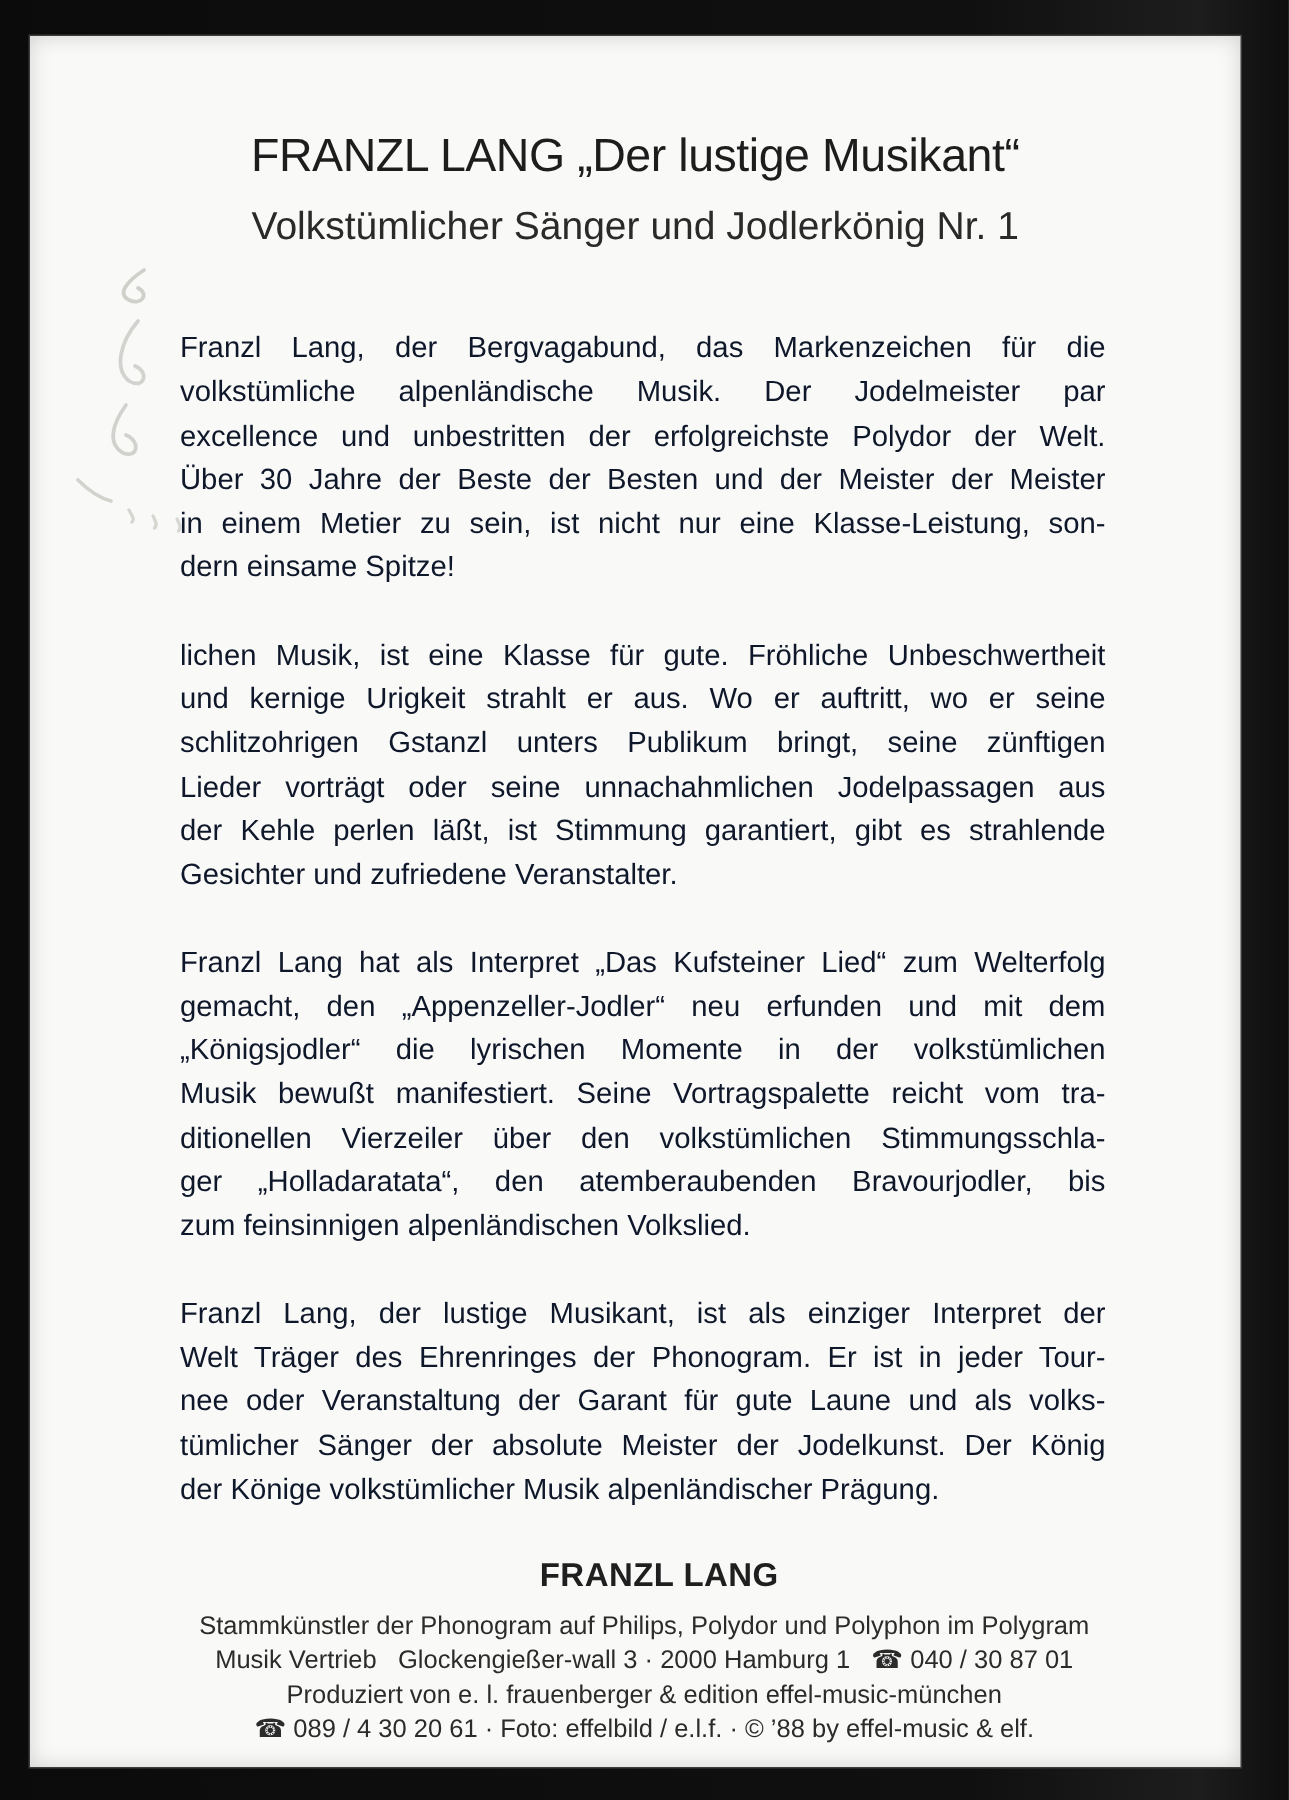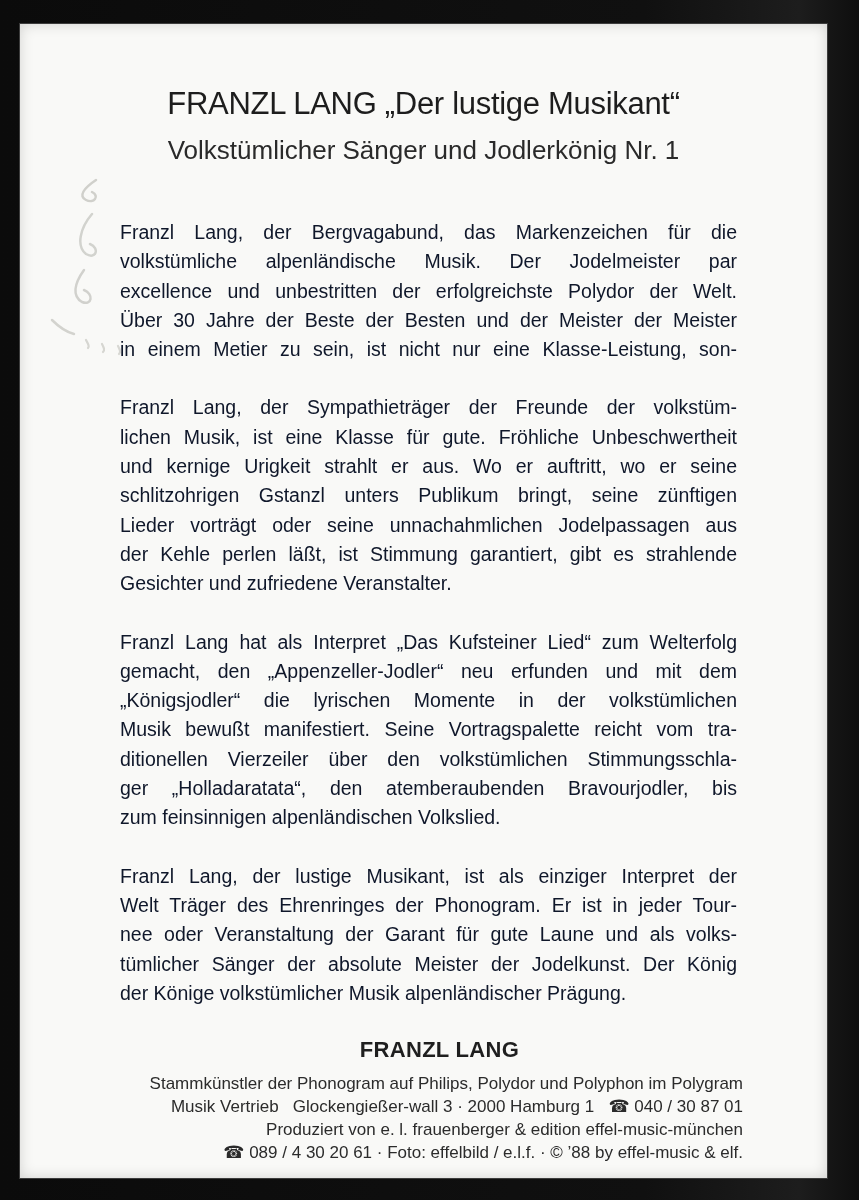--- a/index.html
+++ b/index.html
@@ -52,21 +52,21 @@
     margin:18px 0 0 0;
     text-align:center;
     font-size:22px;
     font-weight:bold;
     letter-spacing:0.3px;
     color:#1f1f1f;
     padding-left:32px;
   }
   .imprint{
     margin:9px 84px 0 96px;
-    text-align:right;
+    text-align:center;
     font-size:17px;
     line-height:23px;
     color:#2b2b2b;
   }
 </style>
 </head>
 <body>
 
 <div class="frame">
   <div class="card">
@@ -84,23 +84,23 @@
     <h1 class="title">FRANZL LANG „Der lustige Musikant“</h1>
     <h2 class="subtitle">Volkstümlicher Sänger und Jodlerkönig Nr. 1</h2>
 
     <div class="body">
         <div class="para">
           <div class="jline">Franzl Lang, der Bergvagabund, das Markenzeichen für die</div>
           <div class="jline">volkstümliche alpenländische Musik. Der Jodelmeister par</div>
           <div class="jline">excellence und unbestritten der erfolgreichste Polydor der Welt.</div>
           <div class="jline">Über 30 Jahre der Beste der Besten und der Meister der Meister</div>
           <div class="jline">in einem Metier zu sein, ist nicht nur eine Klasse-Leistung, son-</div>
+          <div class="jline last">dern einsame Spitze!</div>
         </div>
         <div class="para">
-          <div class="jline">Franzl Lang, der Sympathieträger der Freunde der volkstüm-</div>
           <div class="jline">lichen Musik, ist eine Klasse für gute. Fröhliche Unbeschwertheit</div>
           <div class="jline">und kernige Urigkeit strahlt er aus. Wo er auftritt, wo er seine</div>
           <div class="jline">schlitzohrigen Gstanzl unters Publikum bringt, seine zünftigen</div>
           <div class="jline">Lieder vorträgt oder seine unnachahmlichen Jodelpassagen aus</div>
           <div class="jline">der Kehle perlen läßt, ist Stimmung garantiert, gibt es strahlende</div>
           <div class="jline last">Gesichter und zufriedene Veranstalter.</div>
         </div>
         <div class="para">
           <div class="jline">Franzl Lang hat als Interpret „Das Kufsteiner Lied“ zum Welterfolg</div>
           <div class="jline">gemacht, den „Appenzeller-Jodler“ neu erfunden und mit dem</div>

